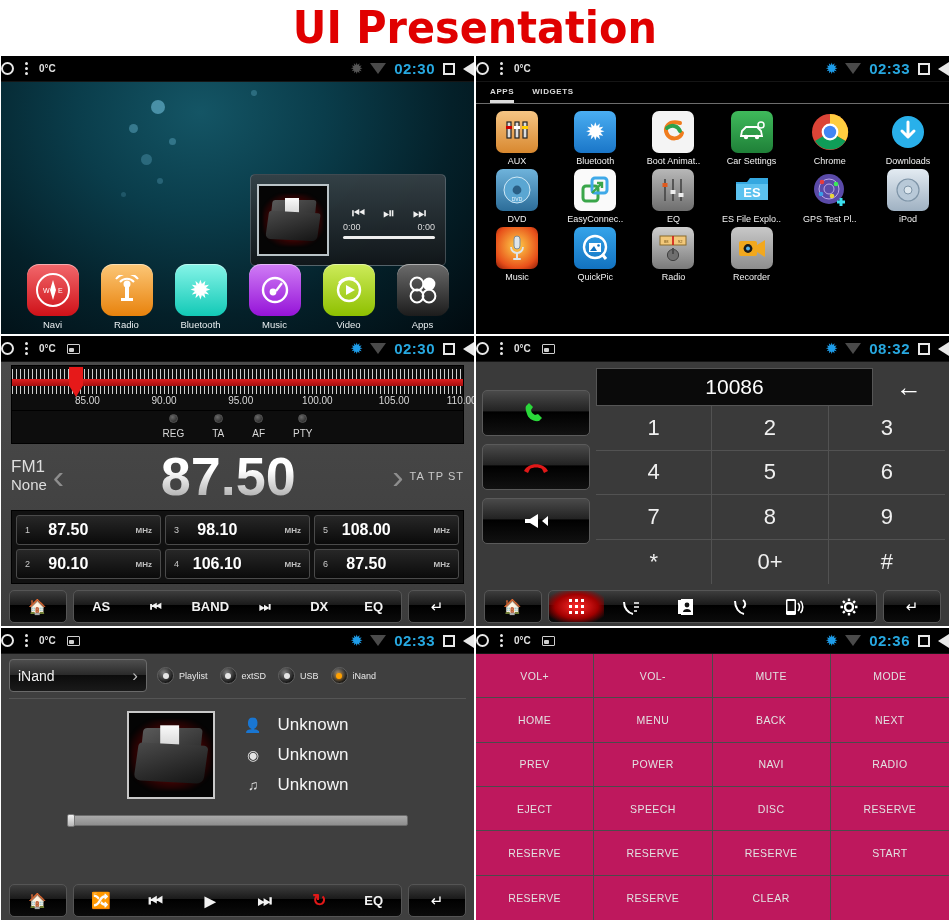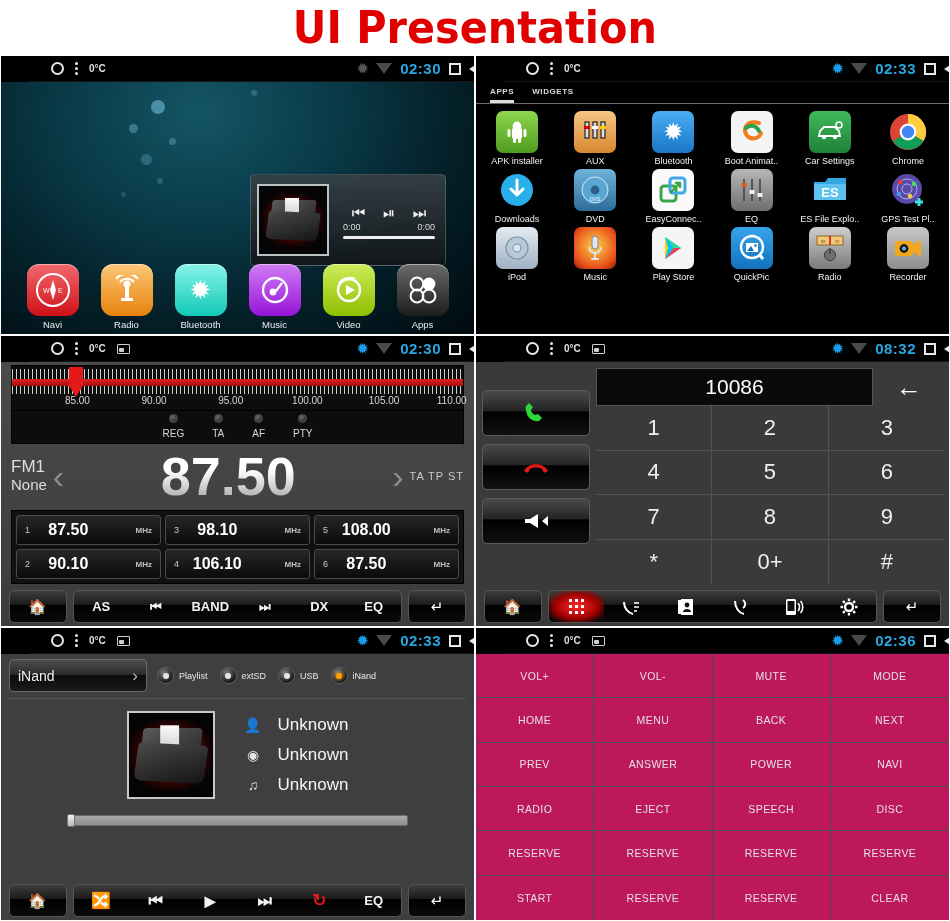--- a/index.html
+++ b/index.html
@@ -33,23 +33,22 @@
     grid-template-columns: 475px 475px;
     grid-template-rows: 280px 292px 294px;
     width: 950px;
   }
   .panel { position: relative; overflow: hidden; background: #000; border: 1px solid #fff; }
 
   
   .statusbar {
     height: 26px; width: 100%;
     background: #000; display: flex; align-items: center;
-    padding: 0 22px; position: relative; z-index: 5;
+    padding: 0 0; position: relative; z-index: 5;
     border-bottom: 1px solid #151515;
-    margin-left: 28px;
   }
   .sb-left { display: flex; align-items: center; gap: 11px; }
   .sb-right { display: flex; align-items: center; gap: 8px; margin-left: auto; }
   .ic-circle {
     width: 13px; height: 13px; border: 2px solid #e8e8e8; border-radius: 50%;
   }
   .ic-dots { display: flex; flex-direction: column; gap: 2px; align-items: center; }
   .ic-dots i { width: 3px; height: 3px; background: #e8e8e8; border-radius: 50%; display: block; }
   .sb-temp { color: #e0e0e0; font-size: 10px; font-weight: bold; }
   .ic-screen {
@@ -159,21 +158,21 @@
     height: 10px;
     background:
       repeating-linear-gradient(90deg, #cfcfcf 0 1px, transparent 1px 4px);
   }
   .scale-red { height: 7px; background: linear-gradient(180deg,#e02020,#a50d0d); }
   .scale-ticks2 {
     height: 8px;
     background: repeating-linear-gradient(90deg, #cfcfcf 0 1px, transparent 1px 4px);
   }
   .scale-nums { display: flex; position: relative; height: 16px; }
-  .scale-nums span { position: absolute; color: #d8d8d8; font-size: 10px; transform: translateX(-50%); top: 1px; }
+  .scale-nums span { position: absolute; color: #d8d8d8; font-size: 10px; transform: translateX(-50%); top: 1px; margin-left: 10px; }
   .needle {
     position: absolute; top: 1px; left: 57px; width: 14px; height: 30px;
     background: #e61919; clip-path: polygon(0 0, 100% 0, 100% 62%, 50% 100%, 0 62%);
     z-index: 3;
   }
   .rds-row { display: flex; justify-content: center; gap: 28px; padding: 3px 0 4px; background: #0d0d0d; margin: 0 10px; border: 1px solid #000; border-top: none;}
   .rds { display: flex; align-items: center; gap: 5px; color: #d8d8d8; font-size: 10px; flex-direction: column; }
   .rds .led { width: 9px; height: 9px; border-radius: 50%; background: radial-gradient(circle at 35% 30%, #6a6a6a, #1a1a1a); border: 1px solid #555; }
   .freq-row { display: flex; align-items: center; padding: 2px 10px 0; height: 62px; }
   .band { color: #dedede; line-height: 18px; }
@@ -441,33 +440,20 @@
 
       <div class="appdrawer">
         <div class="tabs">
           <div class="tab active">APPS</div>
           <div class="tab">WIDGETS</div>
         </div>
 
         <div class="appgrid">
 
           <div class="app">
-            <div class="app-ic" style="background:linear-gradient(180deg,#8ed64e,#4e9c1e);">
-              <svg width="26" height="26" viewBox="0 0 26 26">
-                  <rect x="8" y="9" width="10" height="11" rx="2" fill="#fff"></rect>
-                  <circle cx="13" cy="7" r="4.4" fill="#fff"></circle>
-                  <rect x="3.5" y="10" width="3" height="8" rx="1.5" fill="#fff"></rect>
-                  <rect x="19.5" y="10" width="3" height="8" rx="1.5" fill="#fff"></rect>
-                  <rect x="9" y="19" width="3" height="5" rx="1.5" fill="#fff"></rect>
-                  <rect x="14" y="19" width="3" height="5" rx="1.5" fill="#fff"></rect>
-                </svg>
-            </div>
-            <div class="app-lb">APK installer</div>
-          </div>
-          <div class="app">
             <div class="app-ic" style="background:linear-gradient(180deg,#f6c584,#d8882f);">
               <svg width="30" height="26" viewBox="0 0 30 26">
                   <g stroke="#222" stroke-width="1.2">
                     <rect x="5" y="3" width="4" height="16" fill="#ddd"></rect>
                     <rect x="13" y="3" width="4" height="16" fill="#ddd"></rect>
                     <rect x="21" y="3" width="4" height="16" fill="#ddd"></rect>
                   </g>
                   <rect x="4" y="7" width="6" height="3" fill="#c00"></rect>
                   <rect x="12" y="7" width="6" height="3" fill="#fff"></rect>
                   <rect x="20" y="7" width="6" height="3" fill="#fc0"></rect>
@@ -597,31 +583,20 @@
           <div class="app">
             <div class="app-ic" style="background:radial-gradient(circle at 50% 45%, #ffd24a, #e8501a 70%, #8c1a08);">
               <svg width="26" height="30" viewBox="0 0 26 30">
                   <rect x="10" y="3" width="6" height="13" rx="3" fill="#dfe5ea" stroke="#7d8a94" stroke-width="1"></rect>
                   <path d="M7 14 A6 6 0 0 0 19 14" stroke="#dfe5ea" stroke-width="1.8" fill="none"></path>
                   <rect x="12" y="20" width="2" height="5" fill="#dfe5ea"></rect>
                   <rect x="9" y="25" width="8" height="2" rx="1" fill="#dfe5ea"></rect>
                 </svg>
             </div>
             <div class="app-lb">Music</div>
-          </div>
-          <div class="app">
-            <div class="app-ic" style="background:#f5f5f5;">
-              <svg width="28" height="28" viewBox="0 0 28 28">
-                  <path d="M6 3 L22 14 L6 25 Z" fill="#00c3ff"></path>
-                  <path d="M6 3 L22 14 L15 14 Z" fill="#32de84"></path>
-                  <path d="M6 25 L22 14 L15 14 Z" fill="#ff3a44"></path>
-                  <path d="M6 3 L6 25 L9 14 Z" fill="#ffd500"></path>
-                </svg>
-            </div>
-            <div class="app-lb">Play Store</div>
           </div>
           <div class="app">
             <div class="app-ic" style="background:linear-gradient(180deg,#35a4ea,#1272c0);">
               <svg width="30" height="30" viewBox="0 0 30 30">
                   <circle cx="15" cy="14" r="11" fill="none" stroke="#fff" stroke-width="2.4"></circle>
                   <path d="M22 21 L26 26" stroke="#fff" stroke-width="3"></path>
                   <rect x="9" y="10" width="12" height="9" fill="#fff"></rect>
                   <polygon points="10,18 14,13 17,18" fill="#1272c0"></polygon>
                   <circle cx="18.5" cy="12.5" r="1.3" fill="#1272c0"></circle>
                 </svg>
@@ -1023,21 +998,20 @@
       <div class="swc">
         <div class="swc-cell">VOL+</div>
         <div class="swc-cell">VOL-</div>
         <div class="swc-cell">MUTE</div>
         <div class="swc-cell">MODE</div>
         <div class="swc-cell">HOME</div>
         <div class="swc-cell">MENU</div>
         <div class="swc-cell">BACK</div>
         <div class="swc-cell">NEXT</div>
         <div class="swc-cell">PREV</div>
-        <div class="swc-cell">ANSWER</div>
         <div class="swc-cell">POWER</div>
         <div class="swc-cell">NAVI</div>
         <div class="swc-cell">RADIO</div>
         <div class="swc-cell">EJECT</div>
         <div class="swc-cell">SPEECH</div>
         <div class="swc-cell">DISC</div>
         <div class="swc-cell">RESERVE</div>
         <div class="swc-cell">RESERVE</div>
         <div class="swc-cell">RESERVE</div>
         <div class="swc-cell">RESERVE</div>

